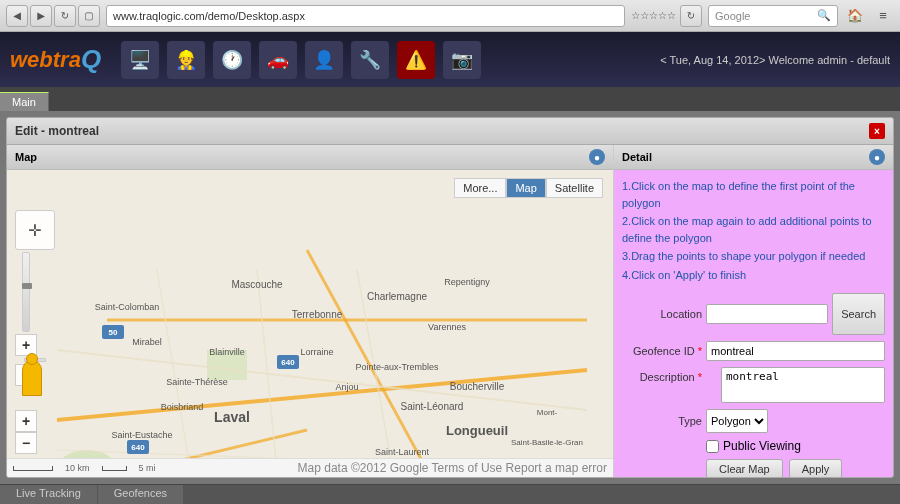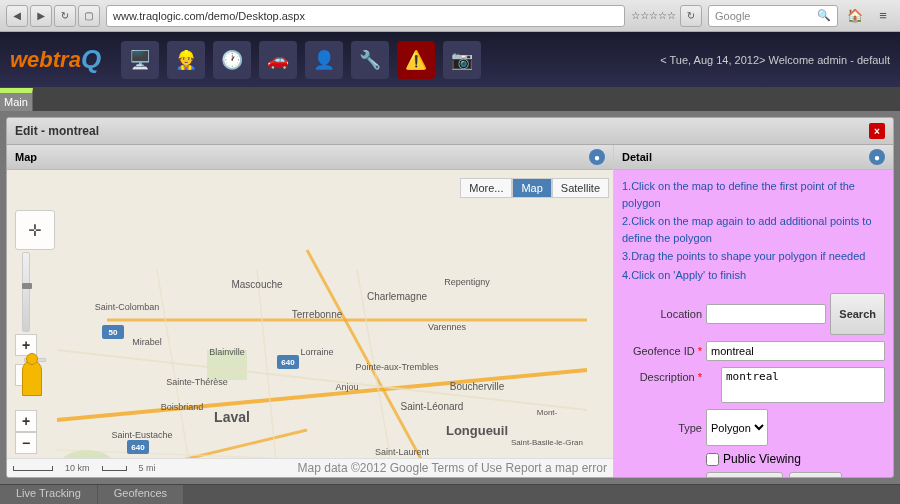--- a/index.html
+++ b/index.html
@@ -65,22 +65,22 @@
     }
 
     
     .main-nav {
       height: 24px;
       background: #444;
       display: flex;
       align-items: flex-end;
     }
     .main-tab {
-      padding: 3px 4px; font-size: 11px; color: #ccc; cursor: pointer;
-      background: #555; border-right: 1px solid #666; border-top: 5px solid #bef264;
+      padding: 3px 12px; font-size: 11px; color: #ccc; cursor: pointer;
+      background: #555; border-right: 1px solid #666; border-top: 1px solid #bef264;
     }
     .main-tab.active { background: #888; color: white; }
 
     
     .content-area {
       display: flex;
       height: calc(504px - 32px - 55px - 24px - 20px);
       background: #777;
     }
 
@@ -172,21 +172,21 @@
     .map-ctrl-btn {
       width: 22px; height: 22px;
       background: rgba(255,255,255,0.9);
       border: 1px solid #ccc;
       display: flex; align-items: center; justify-content: center;
       font-size: 14px; color: #333; cursor: pointer; font-weight: bold;
     }
     .map-type-btns {
       position: absolute;
       top: 8px;
-      right: 4px;
+      right: 10px;
       display: flex;
       z-index: 10;
     }
     .map-type-btn {
       padding: 3px 8px;
       font-size: 11px;
       background: #f8f8f8;
       border: 1px solid #ccc;
       cursor: pointer;
       color: #333;
@@ -269,35 +269,34 @@
     }
     .form-input {
       flex: 1;
       height: 20px;
       border: 1px solid #aaa;
       border-radius: 2px;
       padding: 0 4px;
       font-size: 11px;
     }
     .form-select {
-      height: 37px;
+      height: 24px;
       border: 1px solid #aaa;
       border-radius: 2px;
       font-size: 11px;
       background: white;
     }
     .search-btn {
       padding: 14px 8px;
       font-size: 11px;
       background: linear-gradient(to bottom, #f0f0f0, #d8d8d8);
       border: 1px solid #aaa;
       border-radius: 2px;
       cursor: pointer;
       color: #333;
-      font-weight: bold;
     }
     .textarea-field {
       flex: 1;
       height: 36px;
       border: 1px solid #aaa;
       border-radius: 2px;
       padding: 2px 4px;
       font-size: 11px;
       resize: none;
     }

